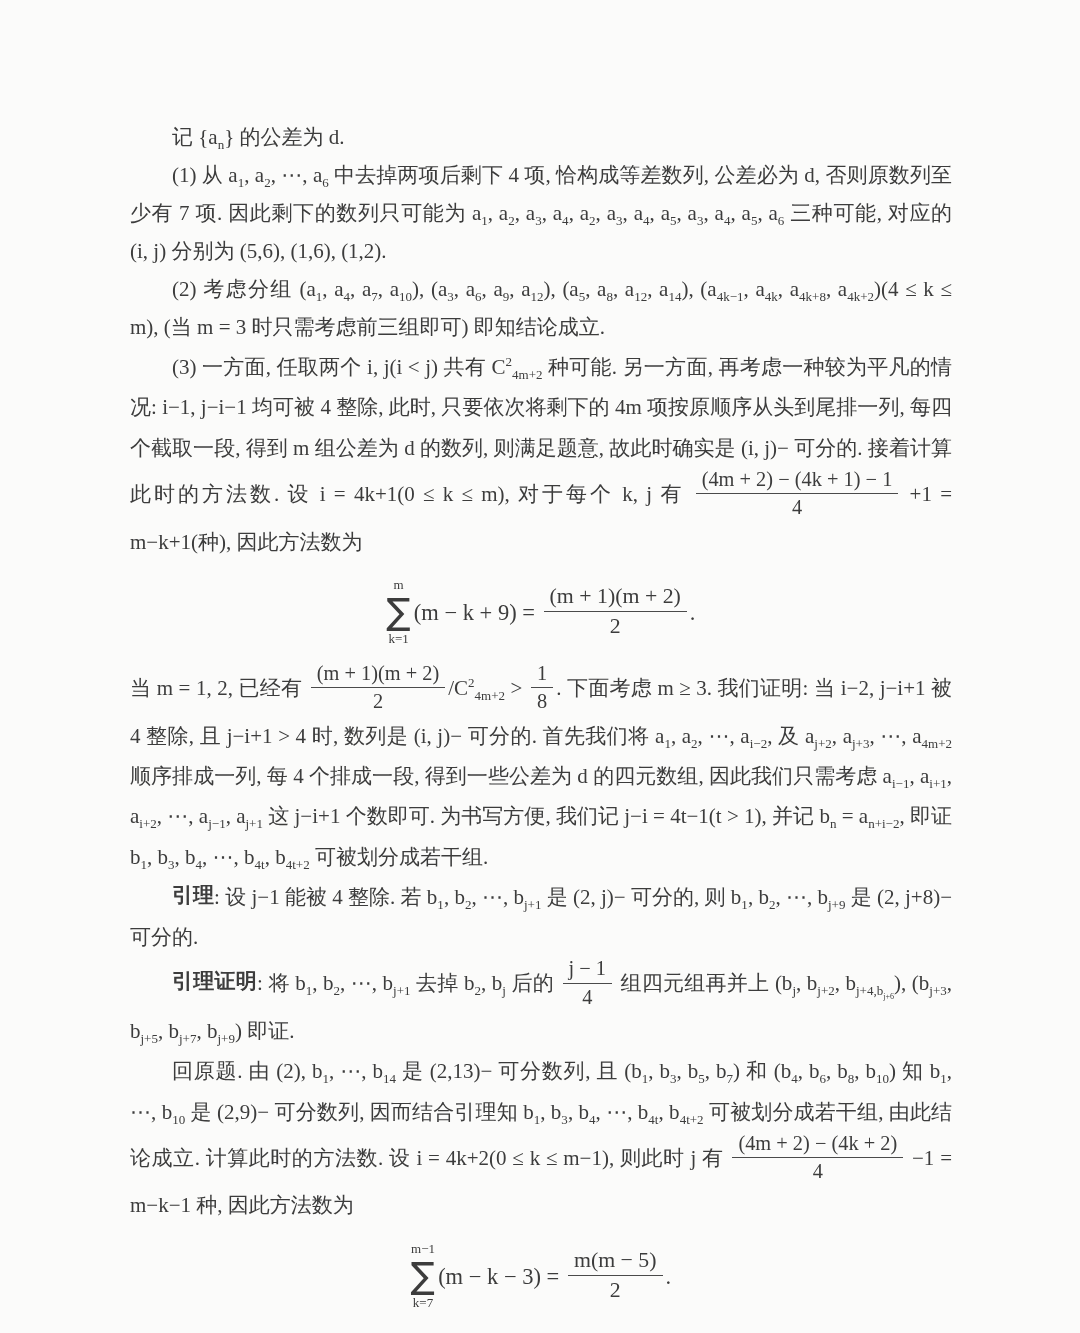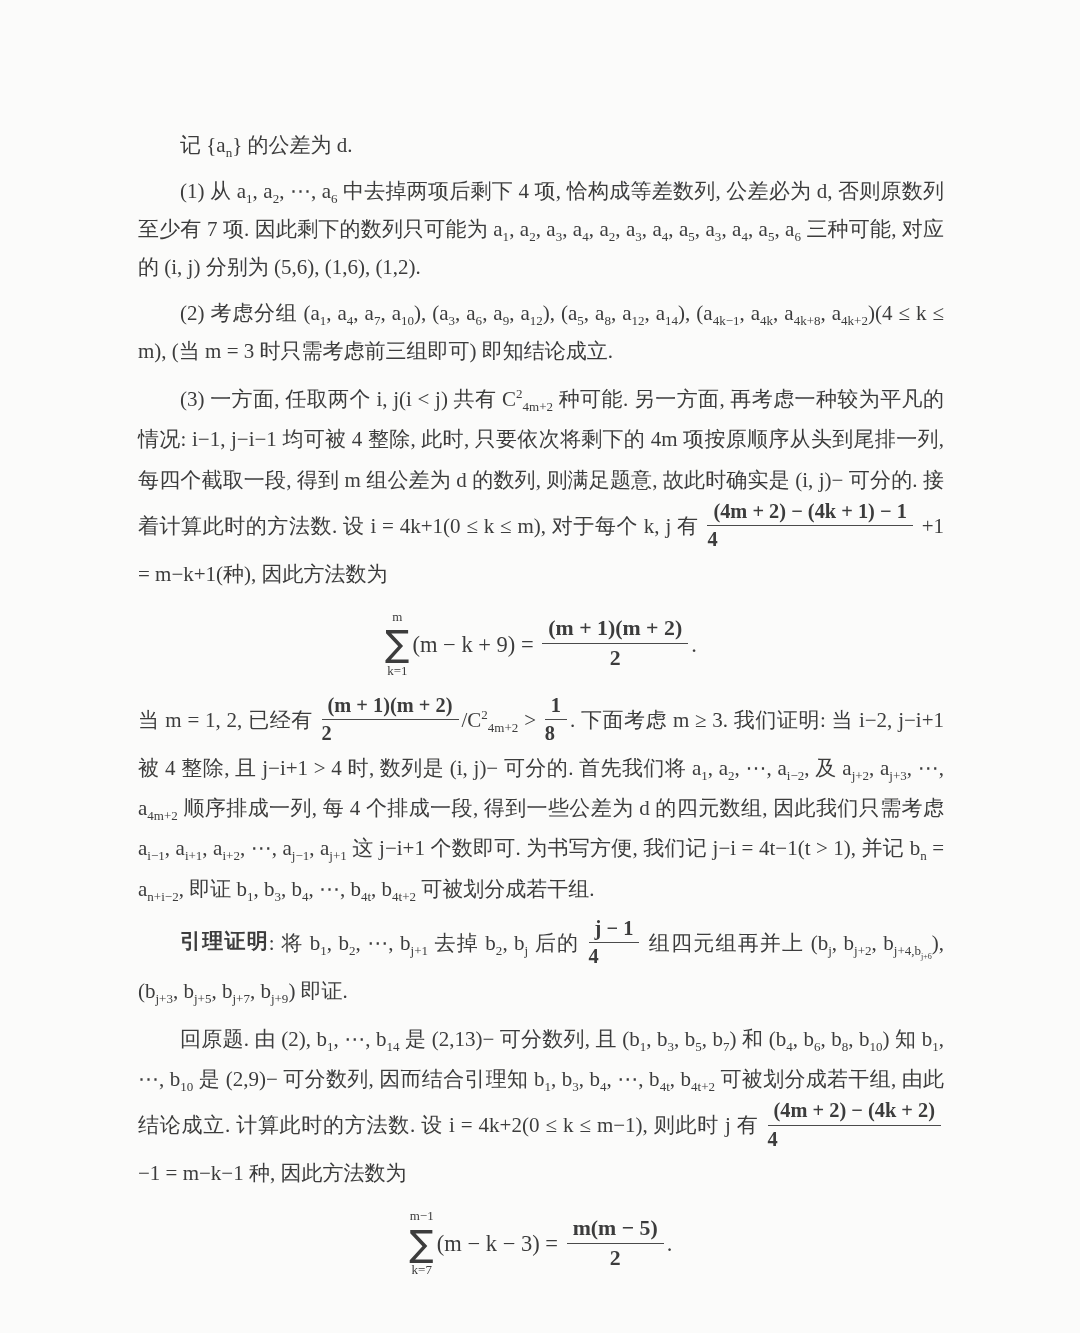--- a/index.html
+++ b/index.html
@@ -10,30 +10,30 @@
   }
   .page{
     box-sizing:border-box;
     width:1080px;height:1333px;
     padding:118px 128px 0 130px;
     color:#3c3c3c;
     font-size:21px;
     line-height:38px;
     text-align:justify;
   }
-  p{margin:8px;text-indent:2em;}
+  p{margin:0;text-indent:2em;}
   p.noindent{text-indent:0;}
   sub{font-size:0.62em;line-height:0;}
   sup{font-size:0.62em;line-height:0;}
   b.lbl{font-weight:bold;}
   
   .frac{
     display:inline-block;vertical-align:middle;
-    line-height:1.25;
-    font-size:0.97em;padding:0 3px;text-indent:0;font-weight:bold;
+    text-align:center;line-height:1.25;
+    font-size:0.97em;padding:0 3px;text-indent:0;
   }
   .frac .num{display:block;border-bottom:1.4px solid #4a4a4a;padding:0 6px 1px;}
   .frac .den{display:block;padding-top:1px;}
   
   .equation{
     text-align:center;text-indent:0;
     margin:16px 0 14px;
     font-size:22.5px;line-height:1.2;
   }
   .sum{
@@ -67,20 +67,23 @@
         <span class="lim">m</span>
         <span class="sigma">∑</span>
         <span class="lim">k=1</span>
       </span><span class="eqpart">(m − k + 9) = </span><span class="frac"><span class="num">(m + 1)(m + 2)</span><span class="den">2</span></span><span class="eqpart">.</span>
   </div>
 
   <p class="noindent">
     <span class="eqpart">当 m = 1, 2, 已经有 </span><span class="frac"><span class="num">(m + 1)(m + 2)</span><span class="den">2</span></span><span class="eqpart">/C<sup>2</sup><sub>4m+2</sub> &gt; </span><span class="frac"><span class="num">1</span><span class="den">8</span></span><span class="eqpart">. 下面考虑 m ≥ 3. 我们证明: 当 i−2, j−i+1 被 4 整除, 且 j−i+1 &gt; 4 时, 数列是 (i, j)− 可分的. 首先我们将 a<sub>1</sub>, a<sub>2</sub>, ⋯, a<sub>i−2</sub>, 及 a<sub>j+2</sub>, a<sub>j+3</sub>, ⋯, a<sub>4m+2</sub> 顺序排成一列, 每 4 个排成一段, 得到一些公差为 d 的四元数组, 因此我们只需考虑 a<sub>i−1</sub>, a<sub>i+1</sub>, a<sub>i+2</sub>, ⋯, a<sub>j−1</sub>, a<sub>j+1</sub> 这 j−i+1 个数即可. 为书写方便, 我们记 j−i = 4t−1(t &gt; 1), 并记 b<sub>n</sub> = a<sub>n+i−2</sub>, 即证 b<sub>1</sub>, b<sub>3</sub>, b<sub>4</sub>, ⋯, b<sub>4t</sub>, b<sub>4t+2</sub> 可被划分成若干组.</span>
   </p>
 
+  <p>
+    <b class="lbl">引理</b><span class="eqpart">: 设 j−1 能被 4 整除. 若 b<sub>1</sub>, b<sub>2</sub>, ⋯, b<sub>j+1</sub> 是 (2, j)− 可分的, 则 b<sub>1</sub>, b<sub>2</sub>, ⋯, b<sub>j+9</sub> 是 (2, j+8)− 可分的.</span>
+  </p>
 
   <p>
     <b class="lbl">引理证明</b><span class="eqpart">: 将 b<sub>1</sub>, b<sub>2</sub>, ⋯, b<sub>j+1</sub> 去掉 b<sub>2</sub>, b<sub>j</sub> 后的 </span><span class="frac"><span class="num">j − 1</span><span class="den">4</span></span><span class="eqpart"> 组四元组再并上 (b<sub>j</sub>, b<sub>j+2</sub>, b<sub>j+4,b<sub>j+6</sub></sub>), (b<sub>j+3</sub>, b<sub>j+5</sub>, b<sub>j+7</sub>, b<sub>j+9</sub>) 即证.</span>
   </p>
 
   <p>
     <span class="eqpart">回原题.  由 (2), b<sub>1</sub>, ⋯, b<sub>14</sub> 是 (2,13)− 可分数列, 且 (b<sub>1</sub>, b<sub>3</sub>, b<sub>5</sub>, b<sub>7</sub>) 和 (b<sub>4</sub>, b<sub>6</sub>, b<sub>8</sub>, b<sub>10</sub>) 知 b<sub>1</sub>, ⋯, b<sub>10</sub> 是 (2,9)− 可分数列, 因而结合引理知 b<sub>1</sub>, b<sub>3</sub>, b<sub>4</sub>, ⋯, b<sub>4t</sub>, b<sub>4t+2</sub> 可被划分成若干组, 由此结论成立. 计算此时的方法数. 设 i = 4k+2(0 ≤ k ≤ m−1), 则此时 j 有 </span><span class="frac"><span class="num">(4m + 2) − (4k + 2)</span><span class="den">4</span></span><span class="eqpart"> −1 = m−k−1 种, 因此方法数为</span>
   </p>
 
   <div class="equation">

